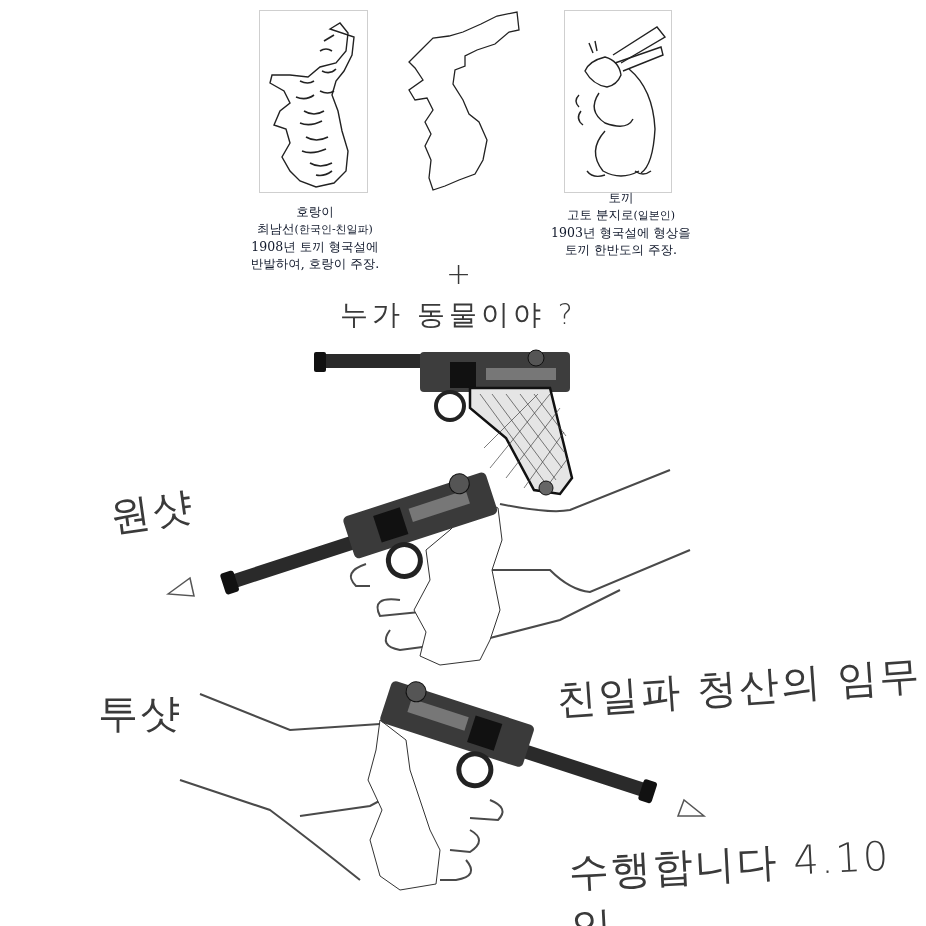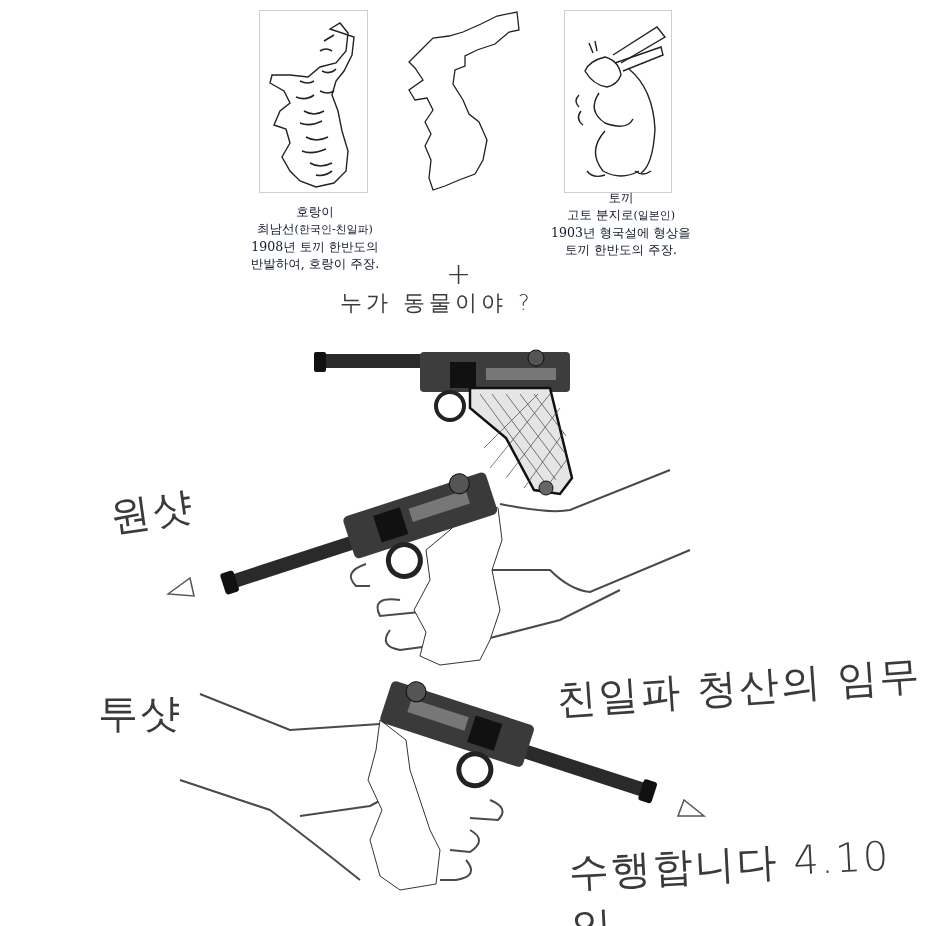--- a/index.html
+++ b/index.html
@@ -53,33 +53,33 @@
         <path d="M16 100 q-6 8 2 14"></path>
       <path d="M24 32 l4 10"></path>
         <path d="M30 30 l2 10"></path>
     </g>
   </svg>
 </div>
 
 <div class="abs caption" style="left:220px;top:203px;width:190px;">
   <div>호랑이</div>
   <div><span>최남선</span><span class="small">(한국인-친일파)</span></div>
-  <div>1908년 토끼 한반도의</div>
+  <div>1908년 토끼 형국설에</div>
   <div>반발하여, 호랑이 주장.</div>
 </div>
 
 <div class="abs caption" style="left:526px;top:189px;width:190px;">
   <div>토끼</div>
   <div><span>고토 분지로</span><span class="small">(일본인)</span></div>
   <div>1903년 형국설에 형상을</div>
   <div>토끼 한반도의 주장.</div>
 </div>
 
 <div class="abs hand" style="left:446px;top:256px;font-size:30px;">+</div>
-<div class="abs hand" style="left:340px;top:288px;font-size:22px;letter-spacing:4px;text-align:center;">누가 동물이야 ?</div>
+<div class="abs hand" style="left:340px;top:296px;font-size:28px;letter-spacing:4px;text-align:center;">누가 동물이야 ?</div>
 
 <svg style="left:310px;top:348px;" width="270" height="155" viewBox="0 0 270 155">
   <rect x="4" y="6" width="112" height="14" rx="2" fill="#2a2a2a"></rect>
   <rect x="4" y="4" width="12" height="20" rx="2" fill="#111"></rect>
   <rect x="110" y="4" width="150" height="40" rx="4" fill="#3d3d3d"></rect>
   <rect x="140" y="14" width="26" height="26" fill="#111"></rect>
   <rect x="176" y="20" width="70" height="12" fill="#777"></rect>
   <circle cx="226" cy="10" r="8" fill="#555" stroke="#111"></circle>
   <circle cx="140" cy="58" r="14" fill="none" stroke="#222" stroke-width="4"></circle>
   <path d="M160 40 L240 40 L262 130 L250 146 L224 142 L196 90 L160 60 Z" fill="#e5e5e5" stroke="#111" stroke-width="2.5"></path>

